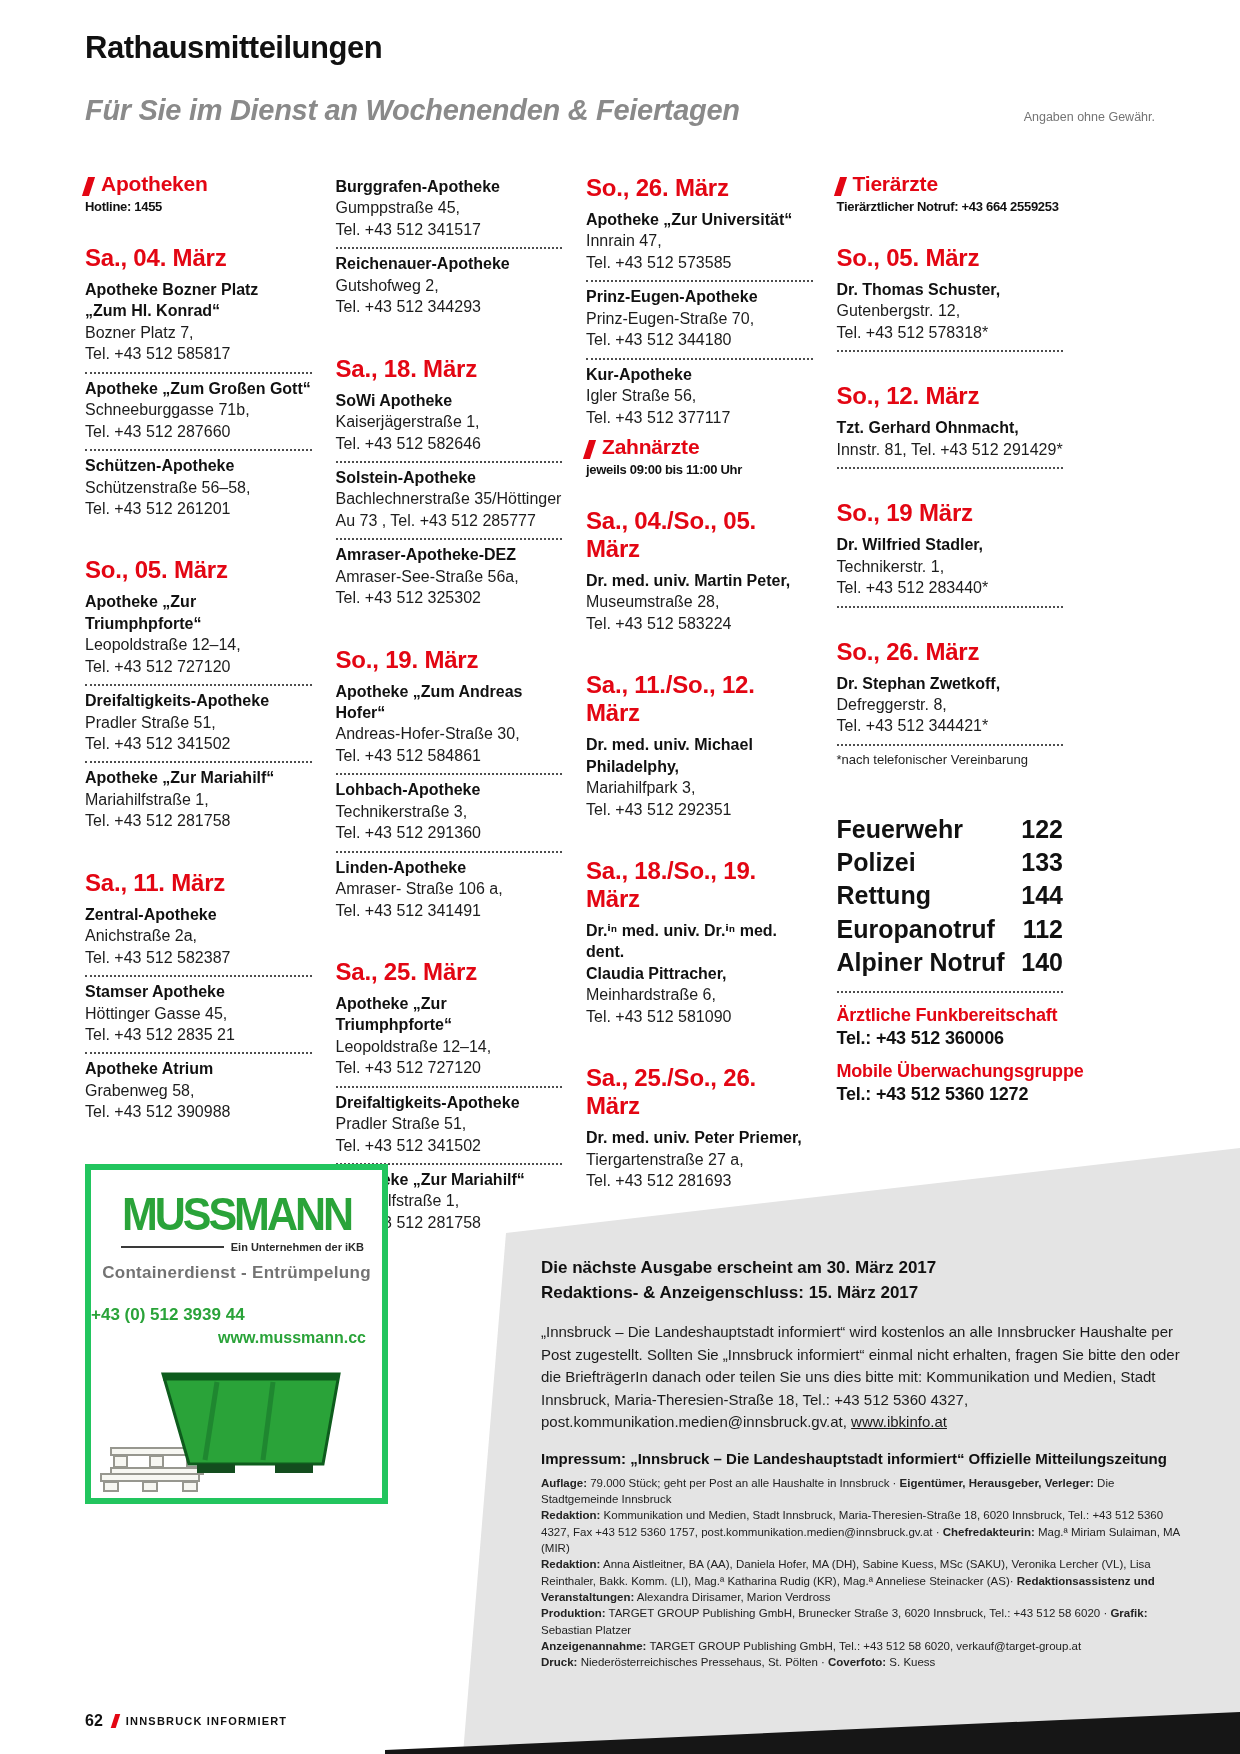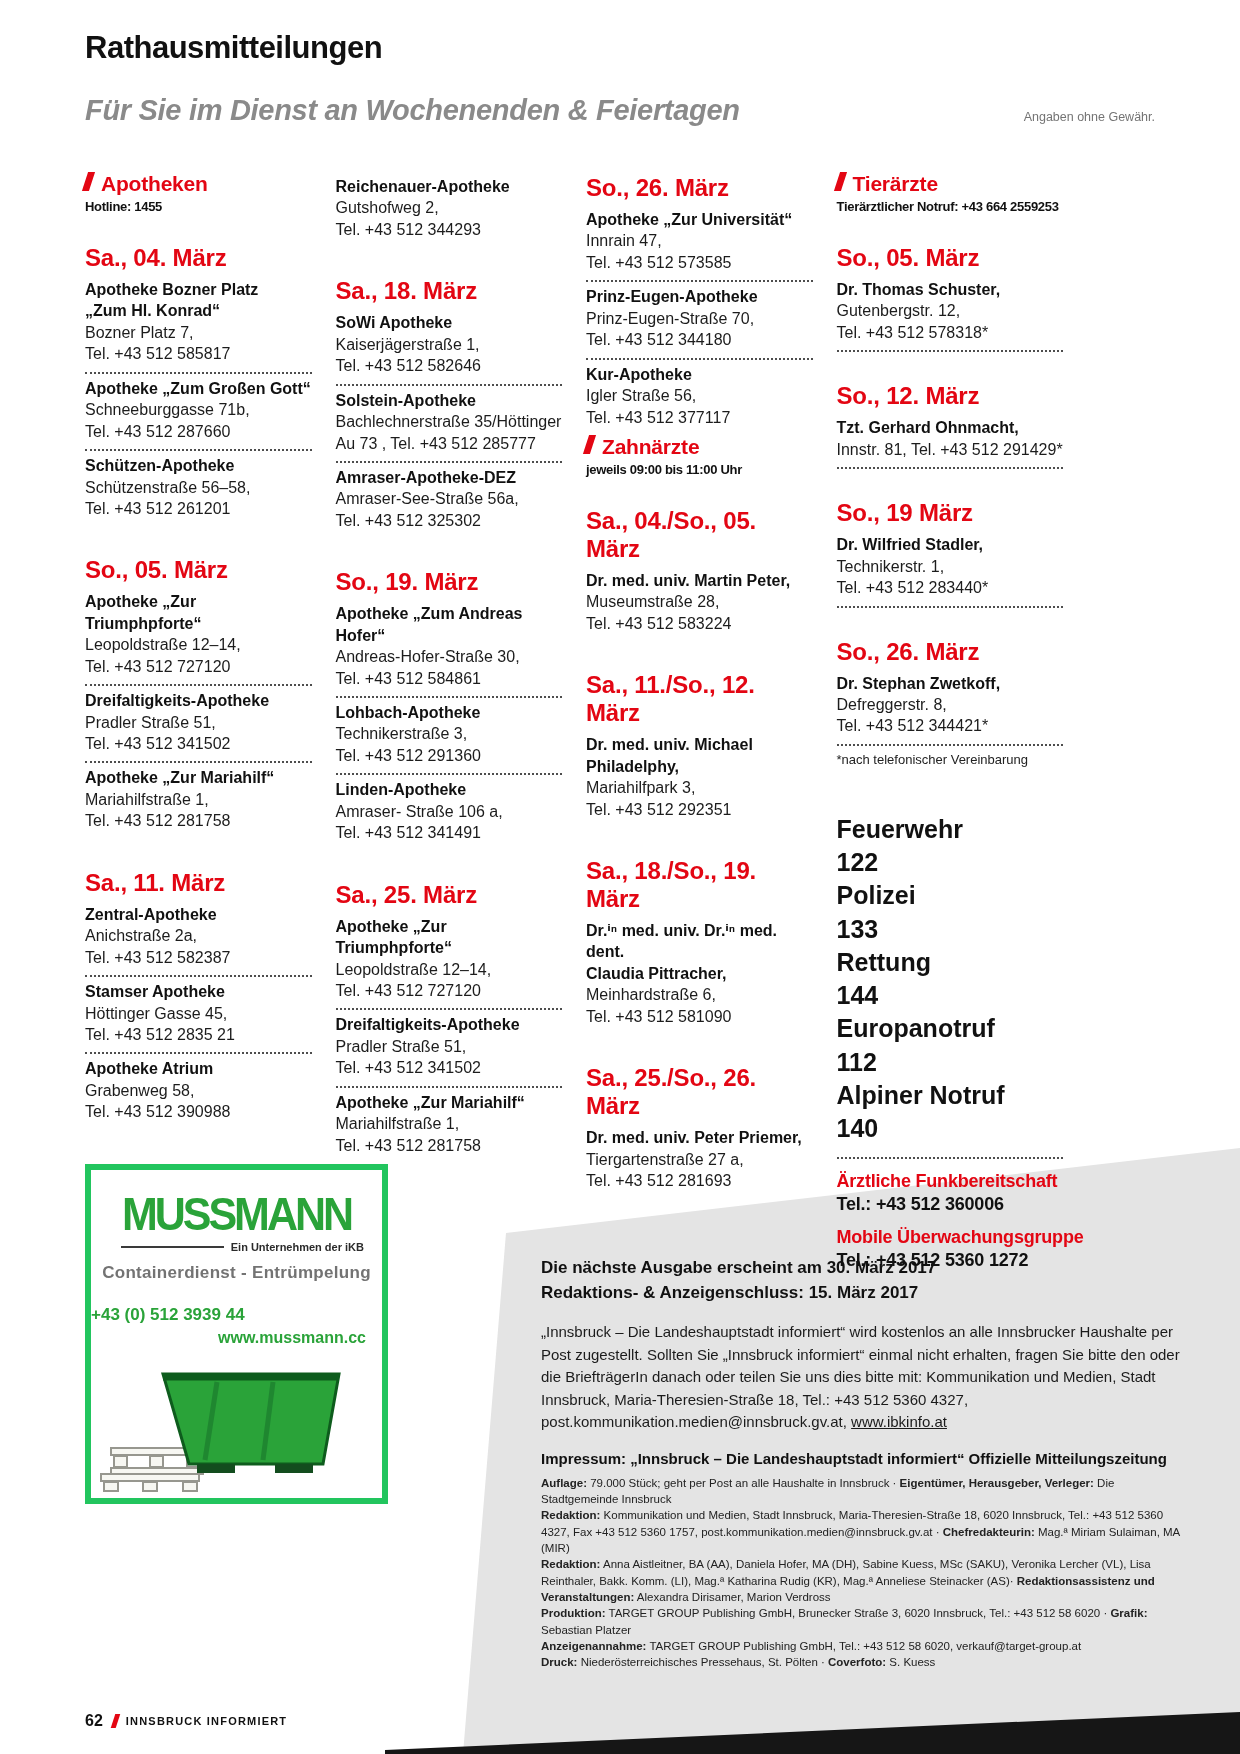--- a/index.html
+++ b/index.html
@@ -14,33 +14,33 @@
   .hdr{position:absolute;left:85px;top:30px;right:85px;}
   .title{font-size:31px;font-weight:bold;letter-spacing:-0.5px;color:#111;margin:0;}
   .subtitle{margin-top:28px;font-size:29px;font-weight:bold;font-style:italic;color:#8a8a8a;letter-spacing:-0.3px;}
   .disclaimer{position:absolute;right:0;top:80px;font-size:12.5px;color:#747474;}
   
   .columns{position:absolute;left:85px;top:172px;width:978px;display:grid;
            grid-template-columns:repeat(4,1fr);column-gap:24px;}
   .col{min-width:0;}
   .sec-block{margin:0 0 2px 0;}
   .col .sec-block.later{}
-  .sec-row{display:flex;align-items:flex-start;}
+  .sec-row{display:flex;align-items:flex-end;}
   .slash{display:inline-block;width:7px;height:19px;background:#e30613;transform:skewX(-18deg);margin-right:9px;flex:0 0 auto;}
   .sec-title{font-size:21px;font-weight:bold;color:#e30613;letter-spacing:-0.2px;}
   .sec-sub{font-size:13px;font-weight:bold;color:#111;margin-top:3px;letter-spacing:-0.3px;white-space:nowrap;}
   .date{font-size:24px;font-weight:bold;color:#e30613;margin:30px 0 3px 0;letter-spacing:-0.2px;}
   .col > .date:first-child{margin-top:2px;}
   .entry{padding:4px 0 7px 0;}
   .entry.div{border-bottom:2px dotted #4d4d4d;}
   .ename{font-size:16px;font-weight:bold;line-height:1.34;color:#111;}
   .eline{font-size:16px;line-height:1.34;color:#1c1c1c;}
   .note{font-size:13px;color:#222;padding-top:6px;}
   .emg{margin-top:46px;}
-  .emg-row{display:flex;justify-content:space-between;font-size:25px;font-weight:bold;line-height:1.33;color:#111;flex-direction:column;}
+  .emg-row{display:flex;justify-content:space-between;font-size:25px;font-weight:bold;line-height:1.33;color:#111;}
   .dotline{border-bottom:2px dotted #4d4d4d;margin:12px 0 4px 0;}
   .contact{margin-top:12px;}
   .ct{font-size:18px;font-weight:bold;color:#e30613;white-space:nowrap;letter-spacing:-0.2px;}
   .cn{font-size:18px;font-weight:bold;color:#111;margin-top:2px;letter-spacing:-0.2px;}
   
   .ad{position:absolute;left:85px;top:1164px;width:303px;height:340px;border:6px solid #22c55e;background:#fff;box-sizing:border-box;}
   .ad-logo{margin-top:20px;text-align:center;font-size:43px;font-weight:bold;color:#2aa339;letter-spacing:-3px;transform:scaleY(1.08);}
   .ad-tagrow{display:flex;align-items:center;gap:7px;margin:2px 18px 0 30px;}
   .ad-tagline-line{flex:1;height:2px;background:#3a3a3a;}
   .ad-tagline{font-size:11px;color:#2b2b2b;font-weight:bold;}
@@ -135,20 +135,25 @@
           <div class="eline">Tel. +43 512 390988</div>
         </div>
         <div class="date">So., 12. März</div>
         <div class="entry div">
           <div class="ename">St.-Anna-Apotheke</div>
           <div class="eline">Maria-Theresien-Straße 4,</div>
           <div class="eline">Tel. +43 512 585847</div>
         </div>
       </div>
       <div class="col">
+        <div class="entry div">
+          <div class="ename">Burggrafen-Apotheke</div>
+          <div class="eline">Gumppstraße 45,</div>
+          <div class="eline">Tel. +43 512 341517</div>
+        </div>
         <div class="entry">
           <div class="ename">Reichenauer-Apotheke</div>
           <div class="eline">Gutshofweg 2,</div>
           <div class="eline">Tel. +43 512 344293</div>
         </div>
         <div class="date">Sa., 18. März</div>
         <div class="entry div">
           <div class="ename">SoWi Apotheke</div>
           <div class="eline">Kaiserjägerstraße 1,</div>
           <div class="eline">Tel. +43 512 582646</div>

